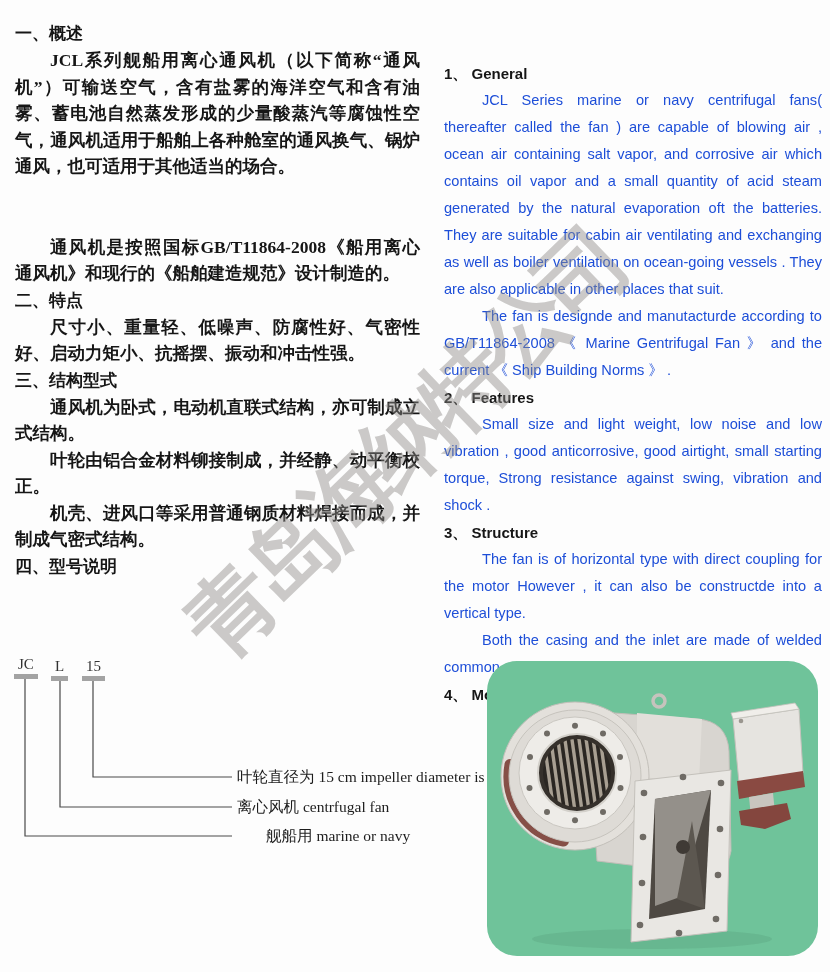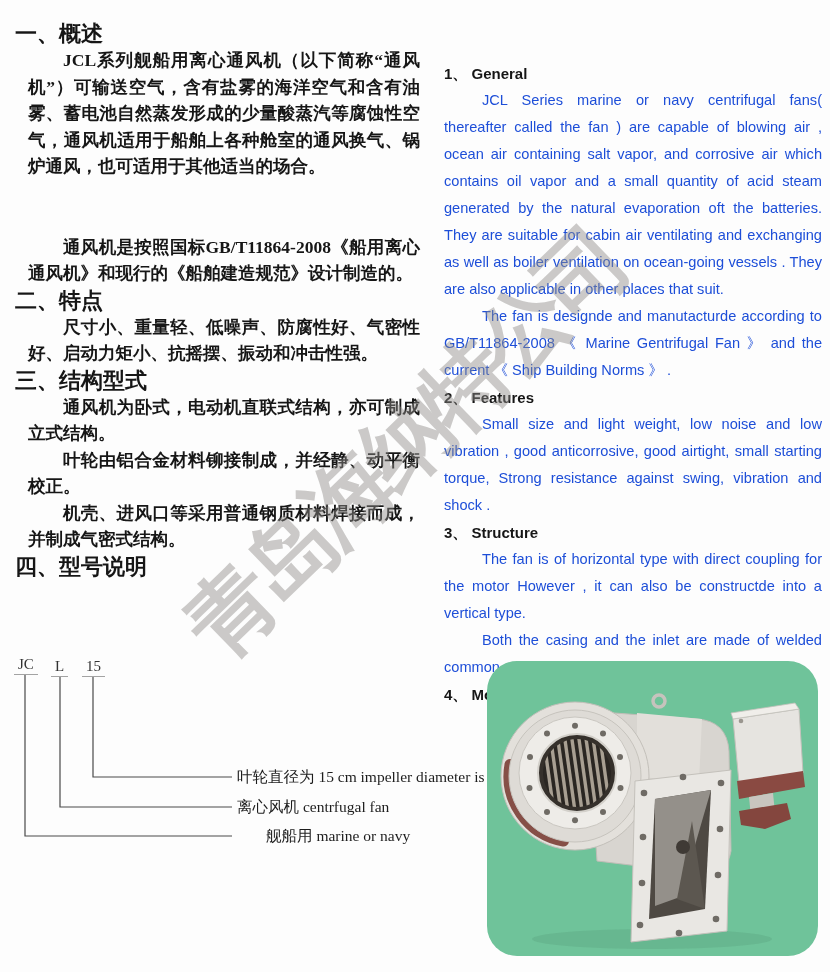--- a/index.html
+++ b/index.html
@@ -10,40 +10,40 @@
   
   .watermark{position:absolute;left:75px;top:385px;width:660px;text-align:center;
       transform:rotate(-44deg);transform-origin:center;
       font-family:"Liberation Serif","DejaVu Serif",serif;font-weight:700;
       font-size:88px;letter-spacing:-7px;color:#8f8c89;opacity:.45;
       white-space:nowrap;z-index:5;pointer-events:none;}
 
   
   .col-left{position:absolute;left:15px;top:20px;width:405px;z-index:2;
       font-family:"Liberation Serif","DejaVu Serif",serif;}
-  .col-left h2{margin:0;font-size:22px;line-height:27px;font-weight:700;}
+  .col-left h2{margin:0;font-size:17px;line-height:27px;font-weight:700;}
   .cn{margin:0;font-size:17.5px;line-height:26.5px;font-weight:600;
       text-align:justify;text-justify:inter-ideograph;}
-  .indent{text-indent:2em;margin-left:13px;}
+  .indent{text-indent:2em;}
   .gap-lg{margin-top:54px;}
   .gap-md{margin-top:23px;}
 
   
   .col-right{position:absolute;left:444px;top:16px;width:378px;z-index:2;margin-top:44px;}
   .col-right h2{margin:0;font-size:15px;line-height:27px;font-weight:700;
       font-family:"Liberation Sans",sans-serif;}
   .en{margin:0;font-size:14.6px;line-height:27px;font-weight:500;
       text-align:justify;color:#1d4ed8;}
   .en.indent{text-indent:38px;}
 
   
   .diagram{position:absolute;left:0;top:648px;width:480px;height:210px;z-index:2;}
   .diagram svg{position:absolute;left:0;top:0;}
   .code{position:absolute;font-family:"Liberation Serif",serif;font-size:15px;
-      color:#333;border-bottom:1px solid #a3a3a3;padding:0 4px 1px 4px;}
+      color:#333;border-bottom:5px solid #a3a3a3;padding:0 4px 1px 4px;}
   .code.c0{left:14px;top:8px;}
   .code.c1{left:51px;top:10px;}
   .code.c2{left:82px;top:10px;}
   .dlabel{position:absolute;left:237px;white-space:nowrap;
       font-family:"Liberation Serif","DejaVu Serif",serif;font-size:15.5px;color:#1d1d1d;font-weight:500;}
   .dlabel.l0{top:119px;}
   .dlabel.l1{top:149px;}
   .dlabel.l2{top:178px;margin-left:29px;}
 
   

